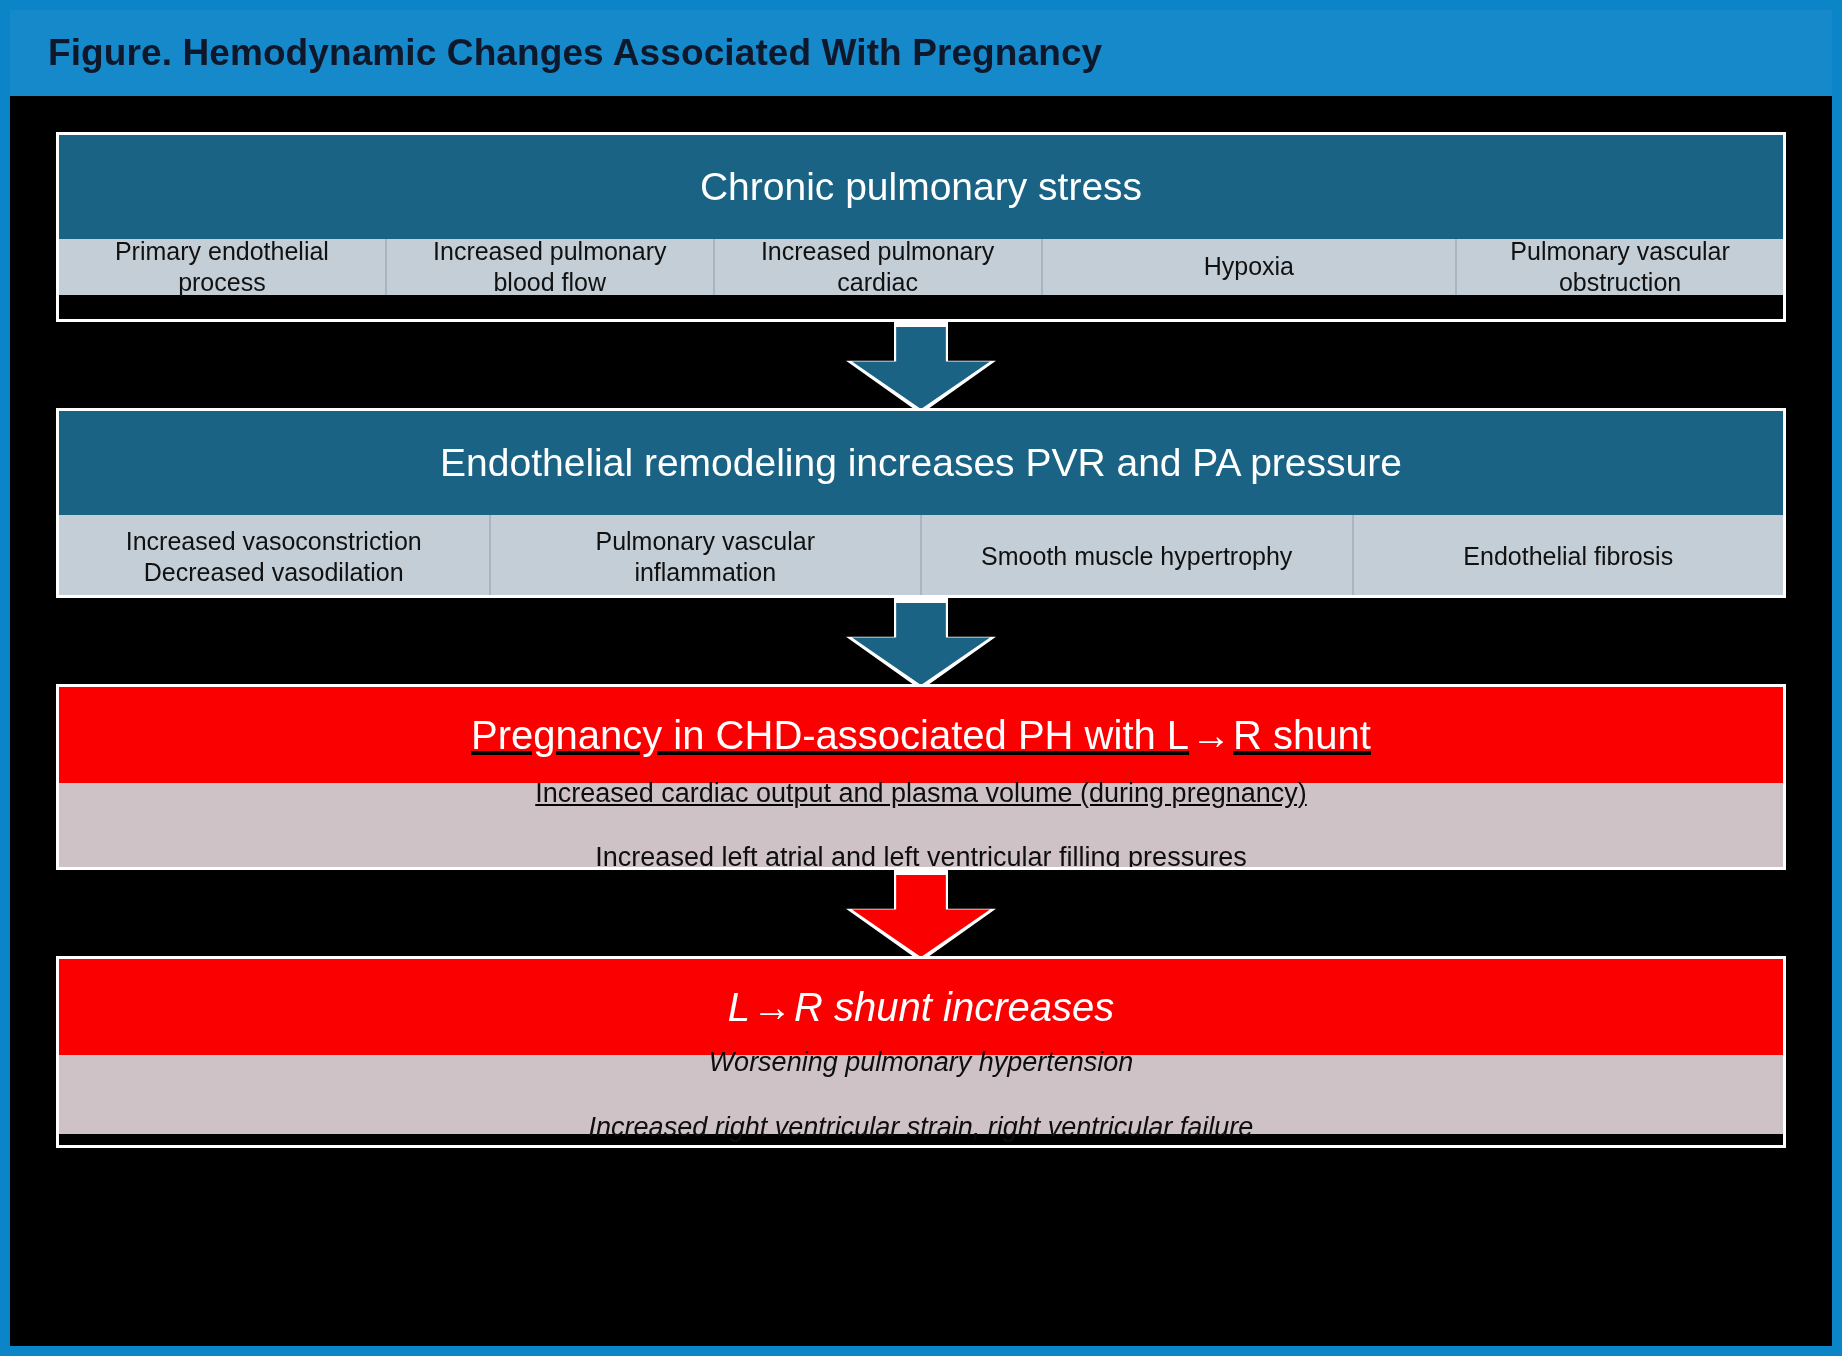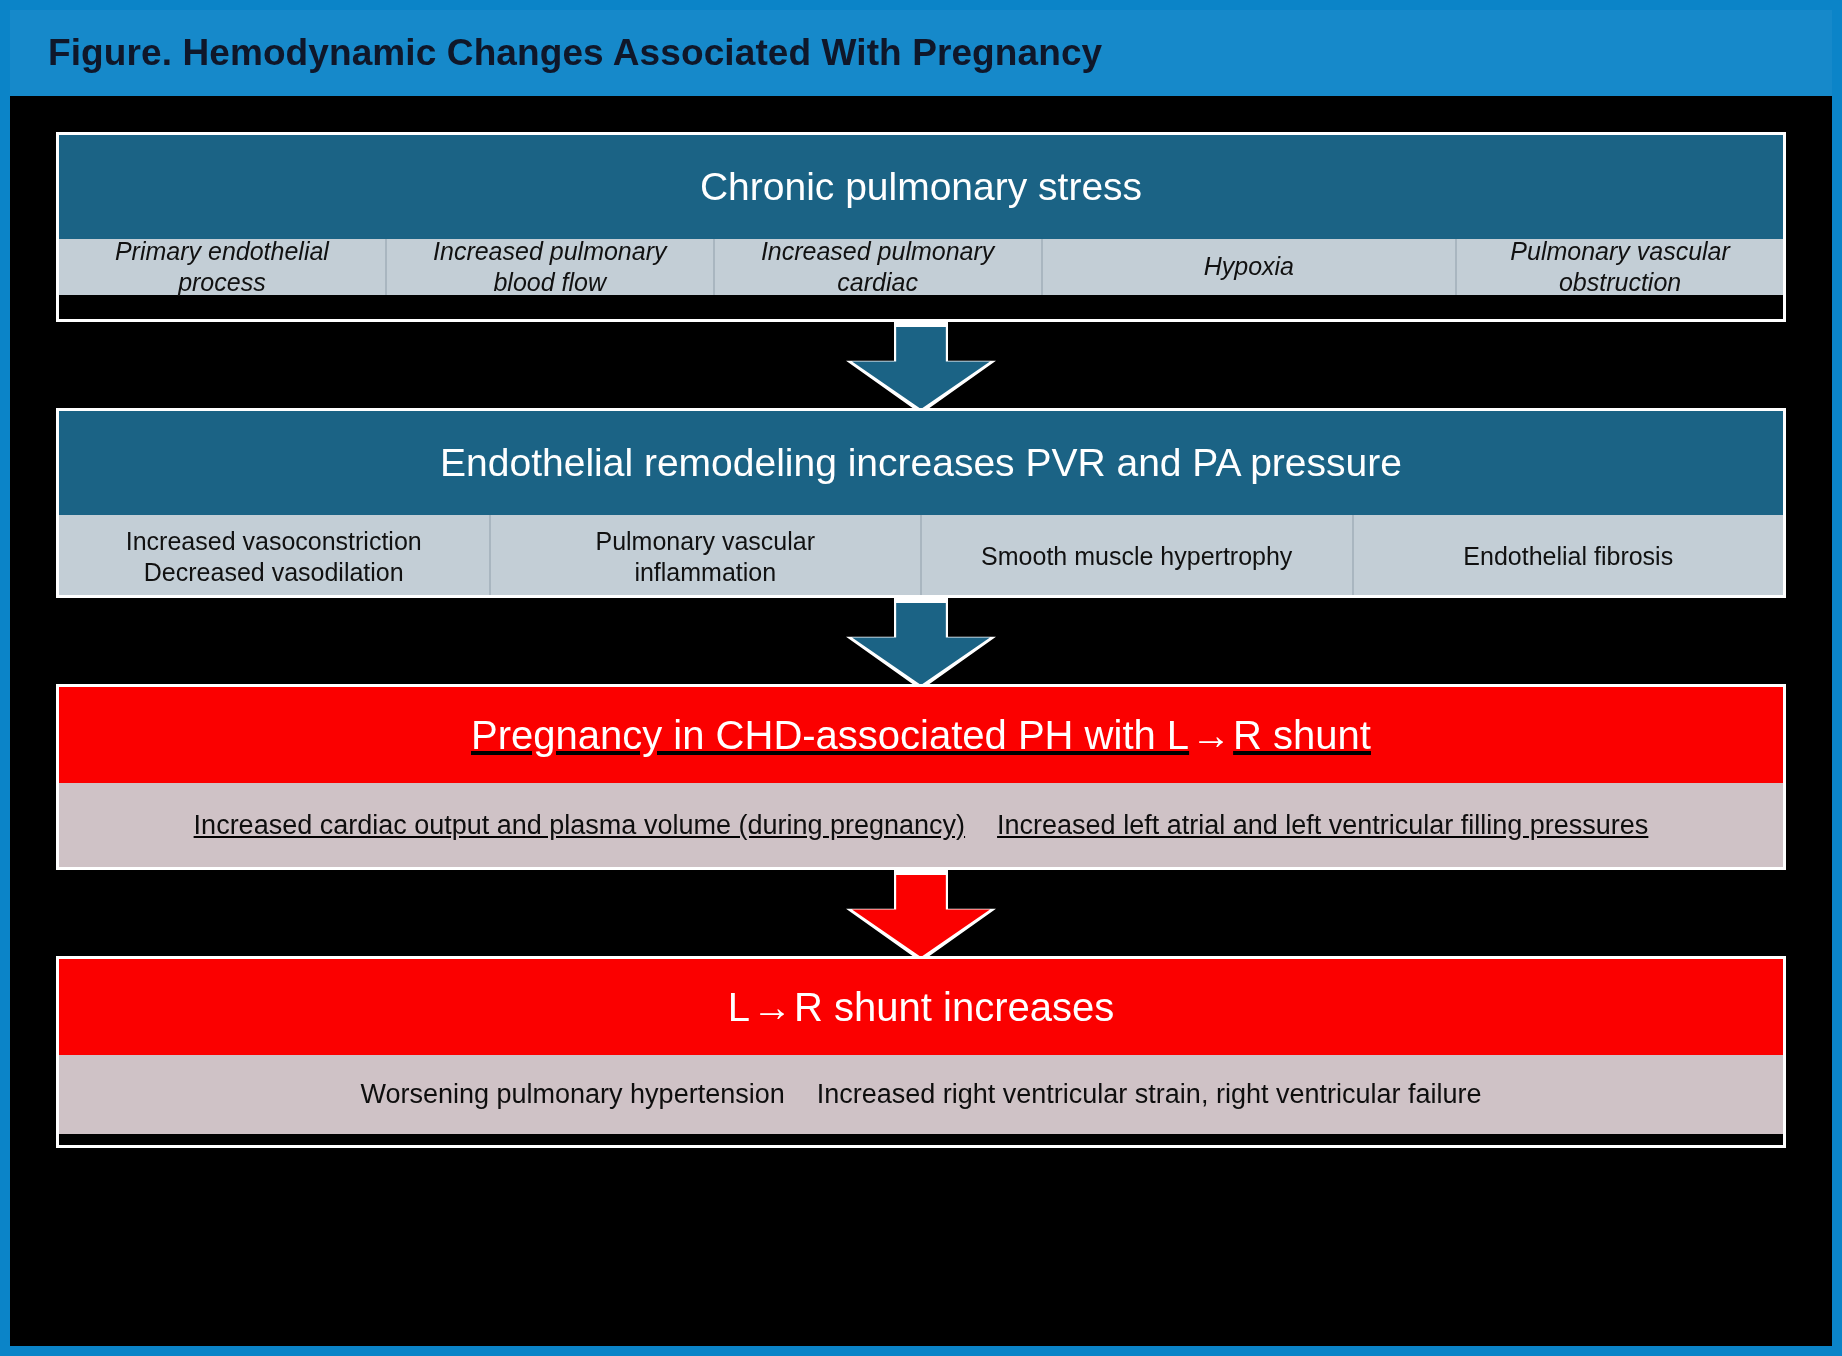--- a/index.html
+++ b/index.html
@@ -97,21 +97,21 @@
     border-right: 2px solid #a9b6c0;
   }
   .cell:last-child { border-right: none; }
   .cell.wide { flex: 1.28 1 0; }
 
   
   .body-pink {
     width: 100%;
     background: #cfc2c6;
     display: flex;
-    flex-direction: row;
+    flex-direction: column;
     align-items: center;
     justify-content: center;
     gap: 32px;
     text-align: center;
   }
   .body-line {
     color: #0e0e0e;
     font-size: 27px;
     line-height: 1.2;
     white-space: nowrap;
@@ -150,21 +150,21 @@
   <div class="title-banner">
     <div class="title-text">Figure. Hemodynamic Changes Associated With Pregnancy</div>
   </div>
 
   <div class="canvas">
 
     <div class="block" style="left:46px; top:36px; width:1730px; height:190px;">
       <div class="block-header teal" style="height:104px;">
         <span class="block-header-text">Chronic pulmonary stress</span>
       </div>
-      <div class="cells" style="height:56px;font-style:italic;">
+      <div class="cells" style="height:56px;">
         <div class="cell">
           <span>
             <span>Primary endothelial</span><br>
             <span>process</span>
           </span>
         </div>
         <div class="cell">
           <span>
             <span>Increased pulmonary</span><br>
             <span>blood flow</span>
@@ -234,21 +234,21 @@
         <div class="body-line">Increased cardiac output and plasma volume (during pregnancy)</div>
         <div class="body-line">Increased left atrial and left ventricular filling pressures</div>
       </div>
     </div>
 
     <div class="arrow-wrap" style="left:836px; top:774px; width:150px; height:92px;">
       <div class="arrow-outline"></div>
       <div class="arrow-fill red"></div>
     </div>
 
-    <div class="block" style="left:46px; top:860px; width:1730px; height:192px;">
+    <div class="block" style="left:46px; top:860px; width:1730px; height:192px;font-style:italic;">
       <div class="block-header red" style="height:96px;">
         <span class="block-header-text">
           <span>L</span><span class="shunt-arrow">→</span><span>R shunt increases</span>
         </span>
       </div>
       <div class="body-pink" style="height:79px;">
         <div class="body-line">Worsening pulmonary hypertension</div>
         <div class="body-line">Increased right ventricular strain, right ventricular failure</div>
       </div>
     </div>

